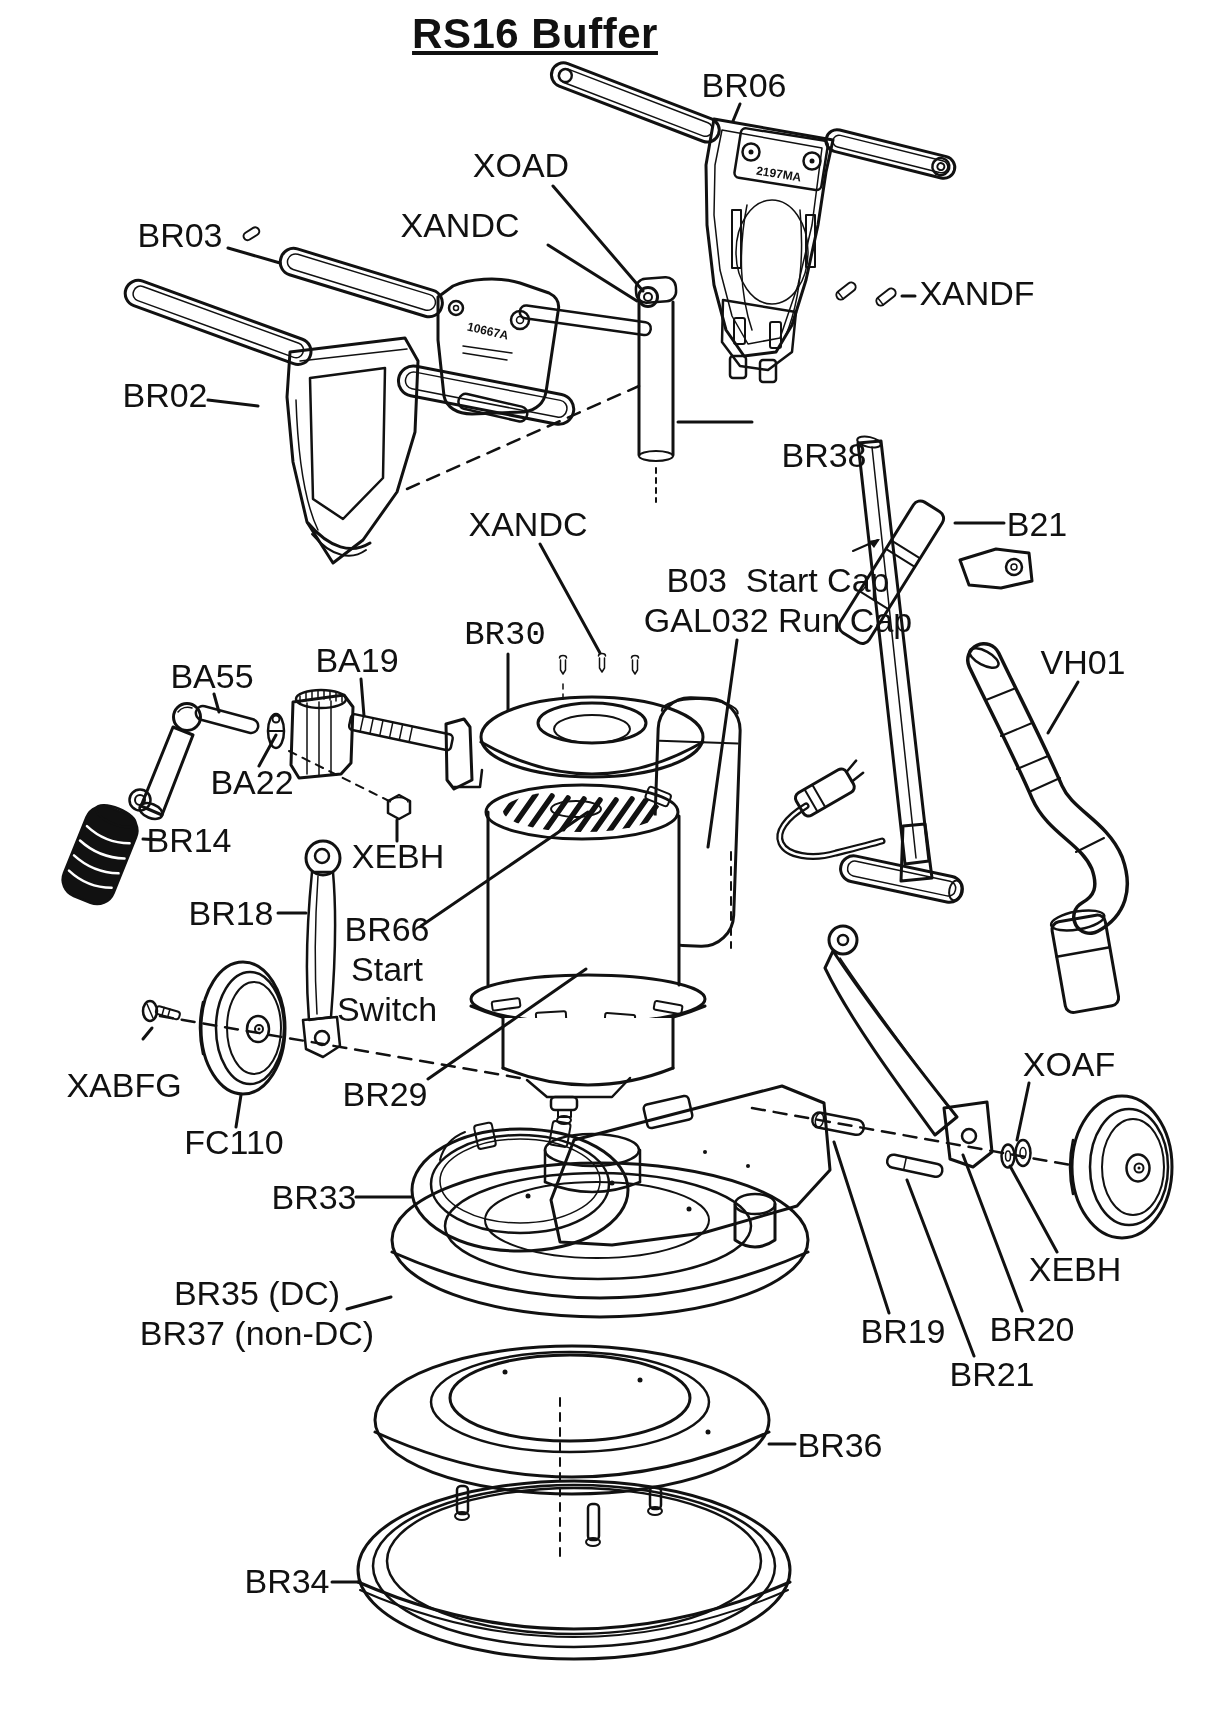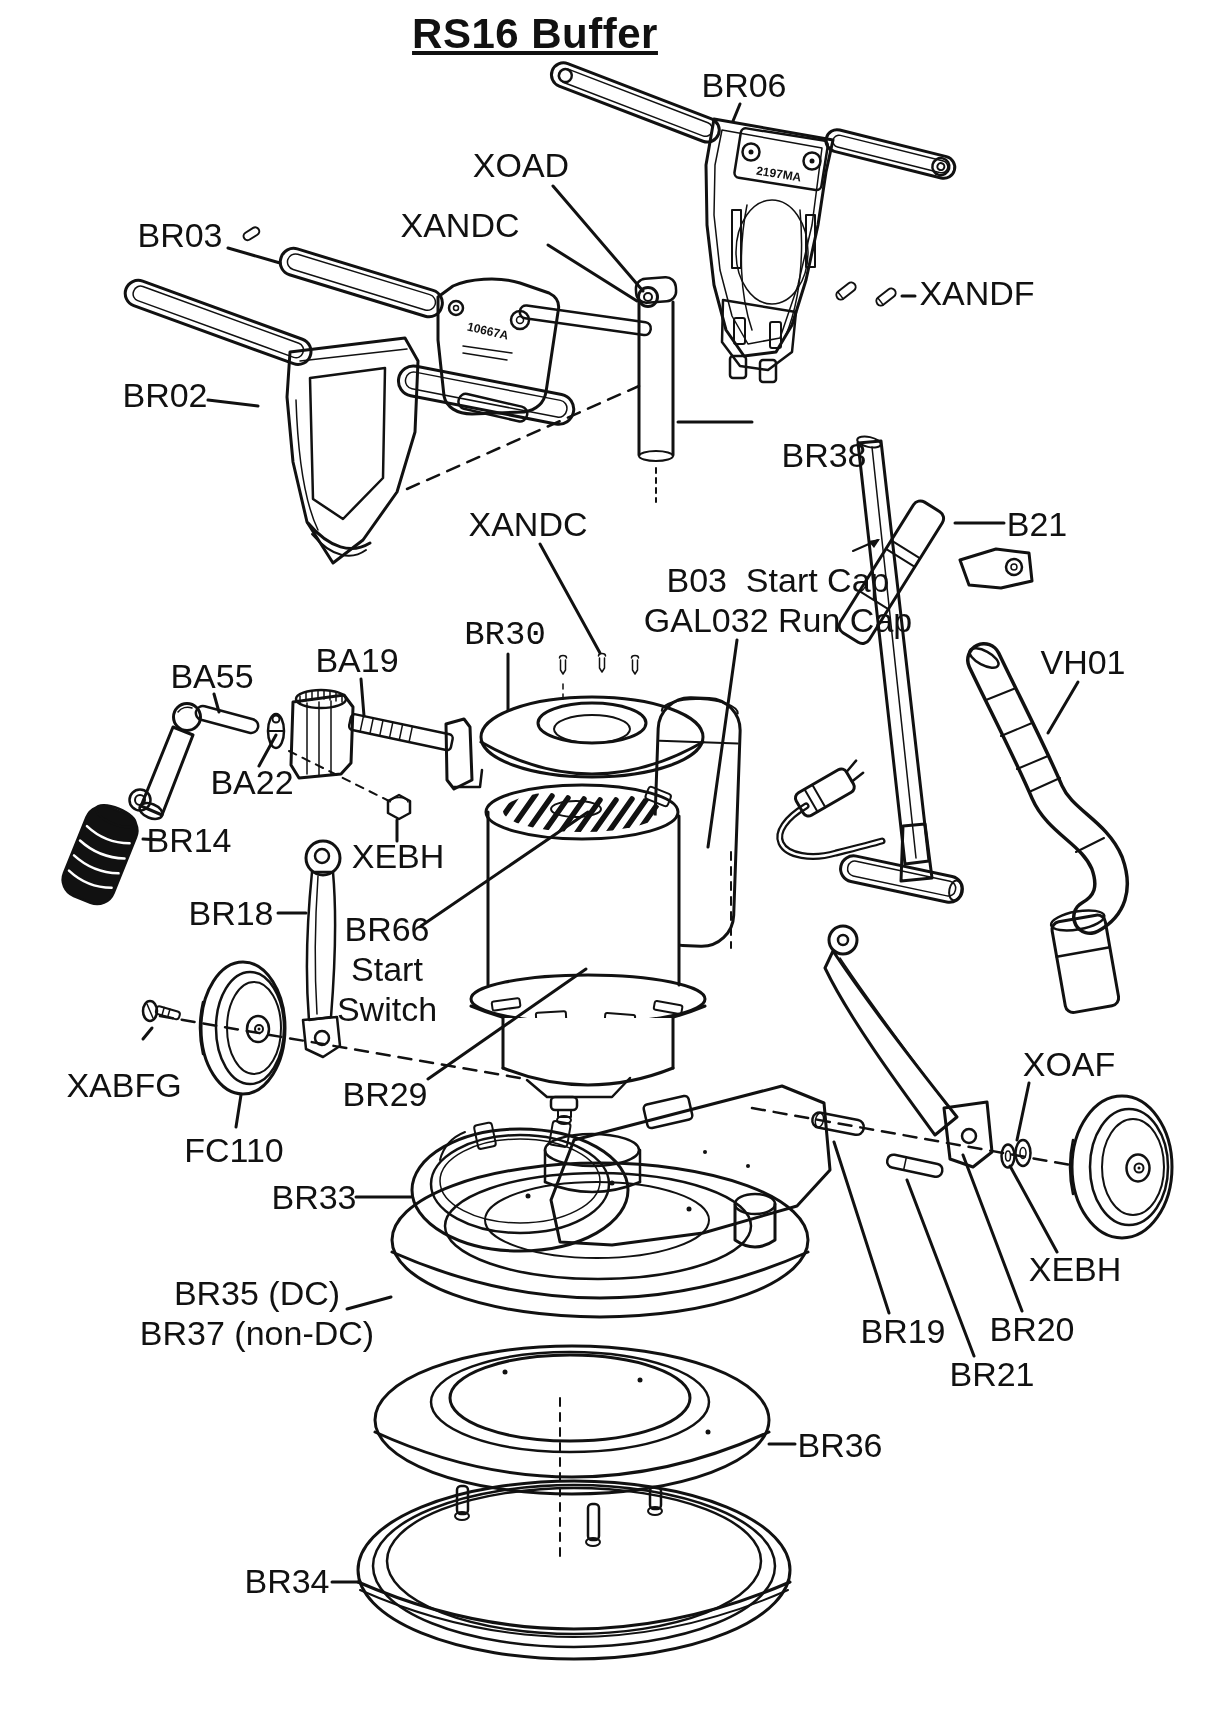--- a/index.html
+++ b/index.html
@@ -485,21 +485,21 @@
       <div class="part-label" style="left: 357px; top: 661px;">BA19</div>
       <div class="part-label" style="left: 252px; top: 783px;">BA22</div>
       <div class="part-label" style="left: 189px; top: 841px;">BR14</div>
       <div class="part-label" style="left: 398px; top: 857px;">XEBH</div>
       <div class="part-label" style="left: 231px; top: 914px;">BR18</div>
       <div class="part-label" style="left: 387px; top: 970px;">BR66
 Start
 Switch</div>
       <div class="part-label" style="left: 124px; top: 1086px;">XABFG</div>
       <div class="part-label" style="left: 385px; top: 1095px;">BR29</div>
-      <div class="part-label" style="left: 234px; top: 1143px; margin-top: 8px;">FC110</div>
+      <div class="part-label" style="left: 234px; top: 1143px;">FC110</div>
       <div class="part-label" style="left: 1029px; top: 1065px; margin-left: 40px;">XOAF</div>
       <div class="part-label" style="left: 314px; top: 1198px;">BR33</div>
       <div class="part-label" style="left: 257px; top: 1314px;">BR35 (DC)
 BR37 (non-DC)</div>
       <div class="part-label" style="left: 1075px; top: 1270px;">XEBH</div>
       <div class="part-label" style="left: 903px; top: 1332px;">BR19</div>
       <div class="part-label" style="left: 1032px; top: 1330px;">BR20</div>
       <div class="part-label" style="left: 992px; top: 1375px;">BR21</div>
       <div class="part-label" style="left: 840px; top: 1446px;">BR36</div>
       <div class="part-label" style="left: 287px; top: 1582px;">BR34</div>

